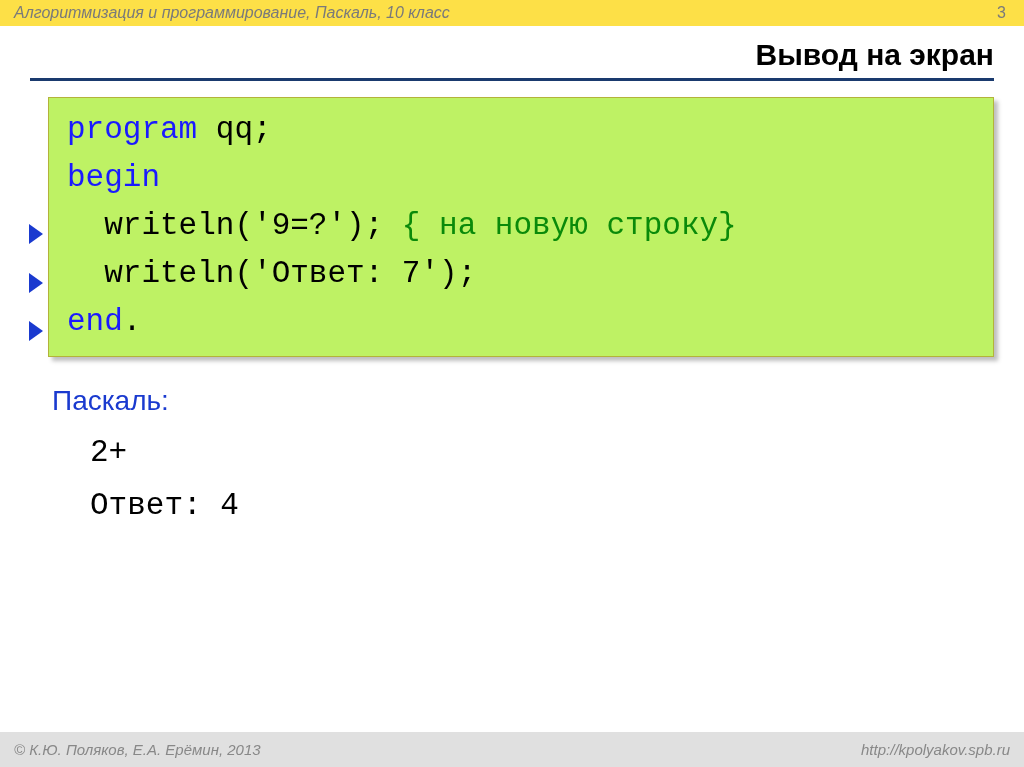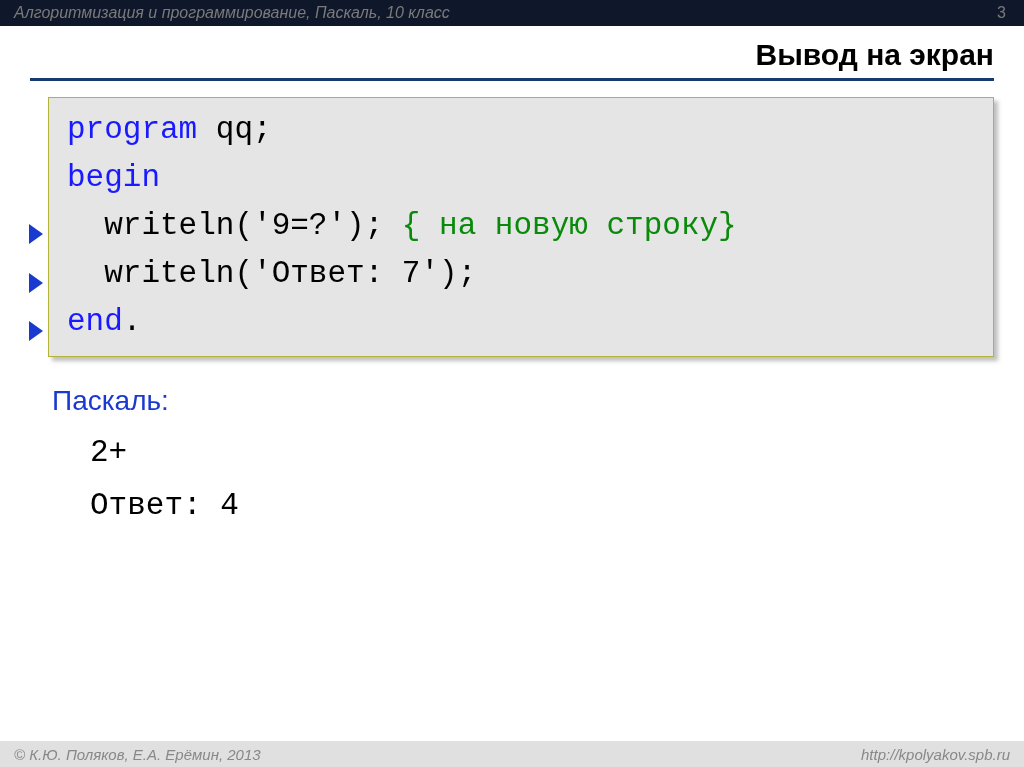--- a/index.html
+++ b/index.html
@@ -1,38 +1,38 @@
 <!DOCTYPE html>
 <html><head>
 <meta charset="utf-8">
 <style>
   * { margin: 0; padding: 0; box-sizing: border-box; }
   html, body { width: 1024px; height: 767px; font-family: Arial, sans-serif; background: #fff; }
   .slide { width: 1024px; height: 767px; position: relative; background: #fff; }
   .header-strip {
-    background: #0f172a;
+    background: #fde047;
     height: 26px;
     display: flex;
     align-items: center;
     padding: 0 14px;
     justify-content: space-between;
   }
   .header-title { font-style: italic; color: #7a7a7a; font-size: 16px; }
   .page-number { color: #7a7a7a; font-size: 16px; position: absolute; right: 18px; top: 4px; }
   .title-block { padding: 12px 30px 6px 30px; text-align: right; }
   .title {
     font-size: 30px;
     font-weight: bold;
     color: #000;
     border-bottom: 3px solid #1a3a6e;
     padding-bottom: 6px;
   }
   .code-area { position: relative; margin: 10px 30px 0 30px; }
   .code-box {
-    background: #e5e5e5;
+    background: #bef264;
     border: 1px solid #b3b33a;
     margin-left: 18px;
     padding: 8px 18px 10px 18px;
     font-family: "Courier New", monospace;
     font-size: 31px;
     line-height: 1.55;
     color: #000;
     box-shadow: 4px 4px 4px rgba(0,0,0,0.25);
     position: relative;
   }
@@ -51,21 +51,21 @@
   .protocol-label { color: #1a3acf; font-size: 28px; font-family: Arial, sans-serif; margin-bottom: 10px; }
   .protocol-out {
     font-family: "Courier New", monospace;
     font-size: 31px;
     line-height: 1.7;
     margin-left: 38px;
     color: #000;
   }
   .footer {
     position: absolute; bottom: 0; left: 0; right: 0;
-    height: 26px; background: #e0e0e0;
+    height: 35px; background: #e0e0e0;
     display: flex; align-items: center; justify-content: space-between;
     padding: 0 14px;
     font-style: italic; color: #888; font-size: 15px;
   }
 </style>
 </head>
 <body>
 
 <div class="slide">
 

